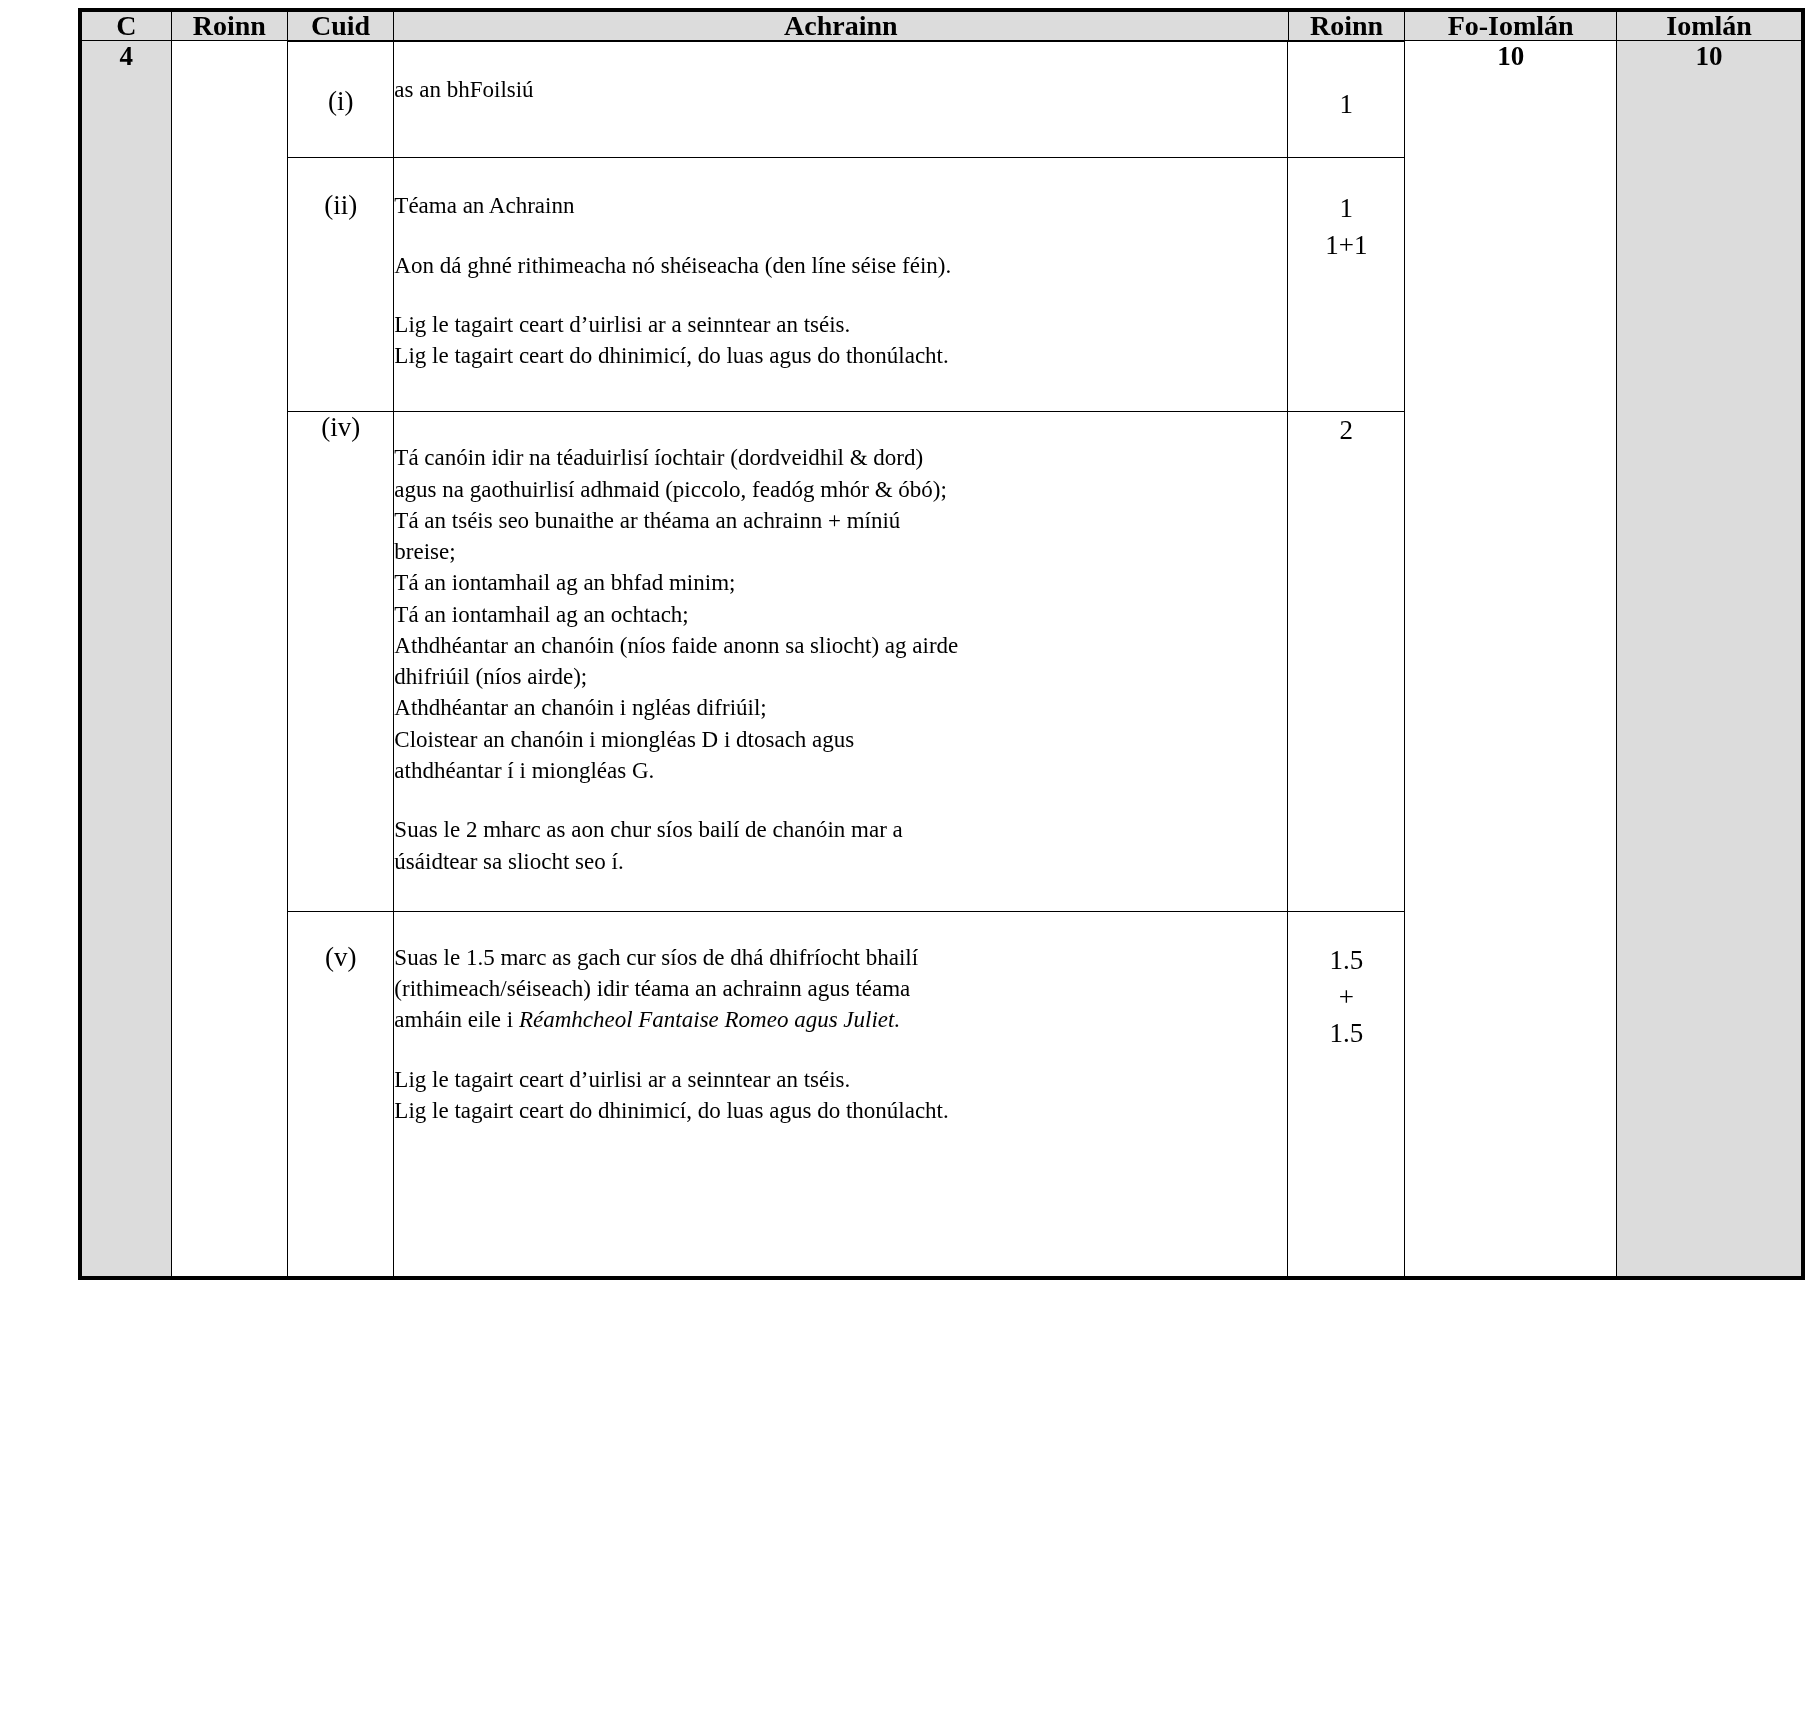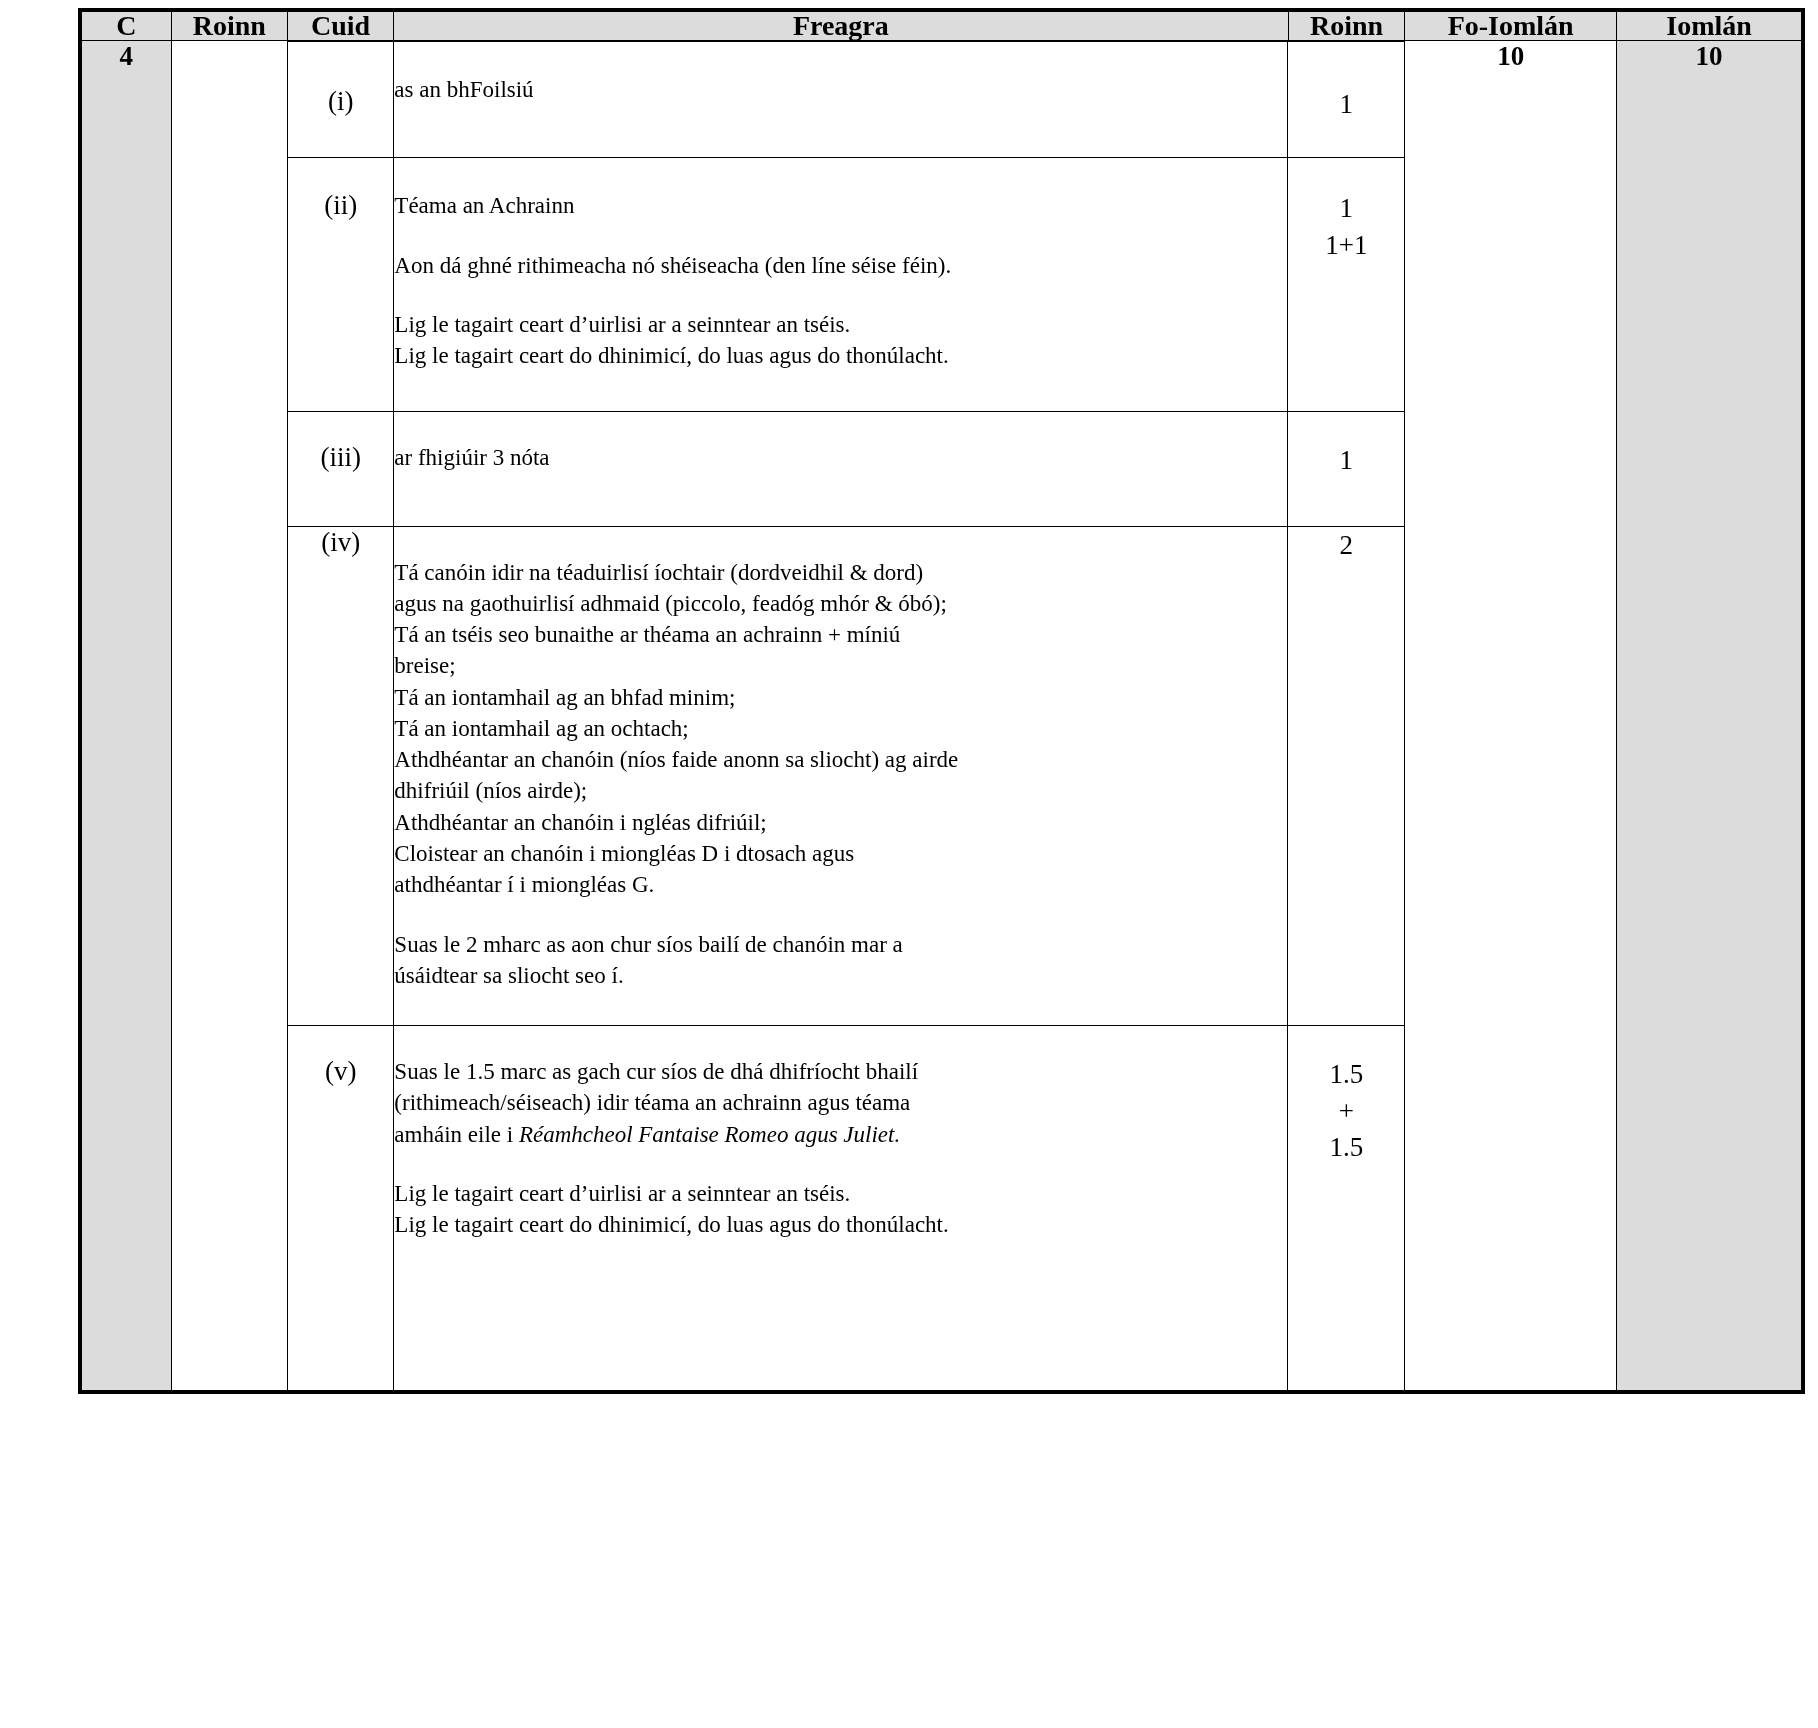--- a/index.html
+++ b/index.html
@@ -173,21 +173,21 @@
       <col class="c-freagra">
         <col class="c-marc">
         <col class="c-fo">
         <col class="c-iomlan">
     </colgroup>
     <thead>
       <tr>
         <th class="first-col">C</th>
         <th>Roinn</th>
         <th>Cuid</th>
-        <th>Freagra</th>
+        <th>Achrainn</th>
         <th>Roinn</th>
         <th>Fo-Iomlán</th>
         <th class="last-col">Iomlán</th>
       </tr>
     </thead>
     <tbody>
       <tr>
         <td class="qnum">4</td>
         <td class="roinn-cell"></td>
 
@@ -219,27 +219,20 @@
                   <div class="para">Lig le tagairt ceart d’uirlisi ar a seinntear an tséis.</div>
                   <div class="para">Lig le tagairt ceart do dhinimicí, do luas agus do thonúlacht.</div>
                 </td>
                 <td class="mark edge-right">
                   <div class="mark-stack">1</div>
                   <div class="gap"></div>
                   <div class="mark-stack">1+1</div>
                 </td>
               </tr>
 
-              <tr class="row-iii">
-                <td class="part-label edge-left">(iii)</td>
-                <td class="answer">
-                  <div class="para">ar fhigiúir 3 nóta</div>
-                </td>
-                <td class="mark edge-right">1</td>
-              </tr>
 
               <tr class="row-iv">
                 <td class="part-label edge-left">(iv)</td>
                 <td class="answer">
                   <div class="para">Tá canóin idir na téaduirlisí íochtair (dordveidhil &amp; dord)</div>
                   <div class="para">agus na gaothuirlisí adhmaid (piccolo, feadóg mhór &amp; óbó);</div>
                   <div class="para">Tá an tséis seo bunaithe ar théama an achrainn + míniú</div>
                   <div class="para">breise;</div>
                   <div class="para">Tá an iontamhail ag an bhfad minim;</div>
                   <div class="para">Tá an iontamhail ag an ochtach;</div>

